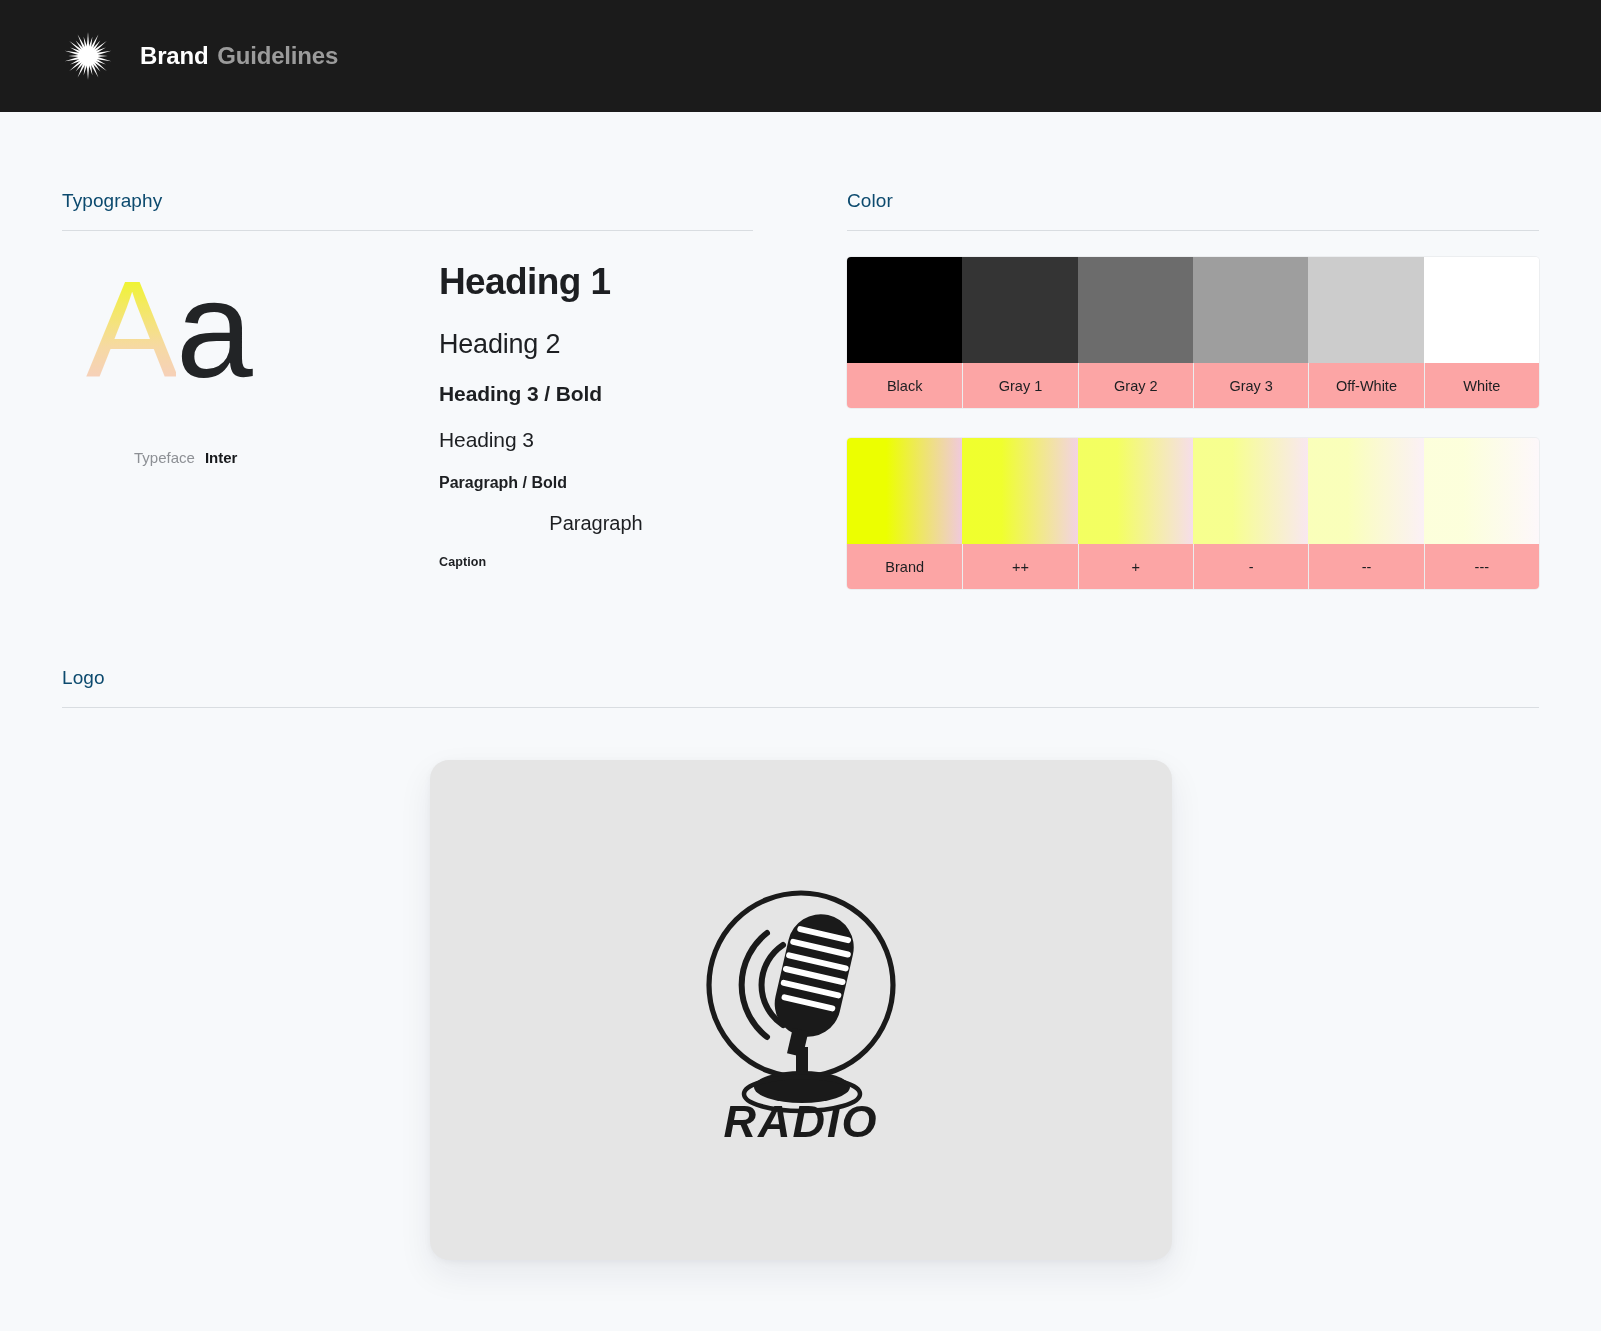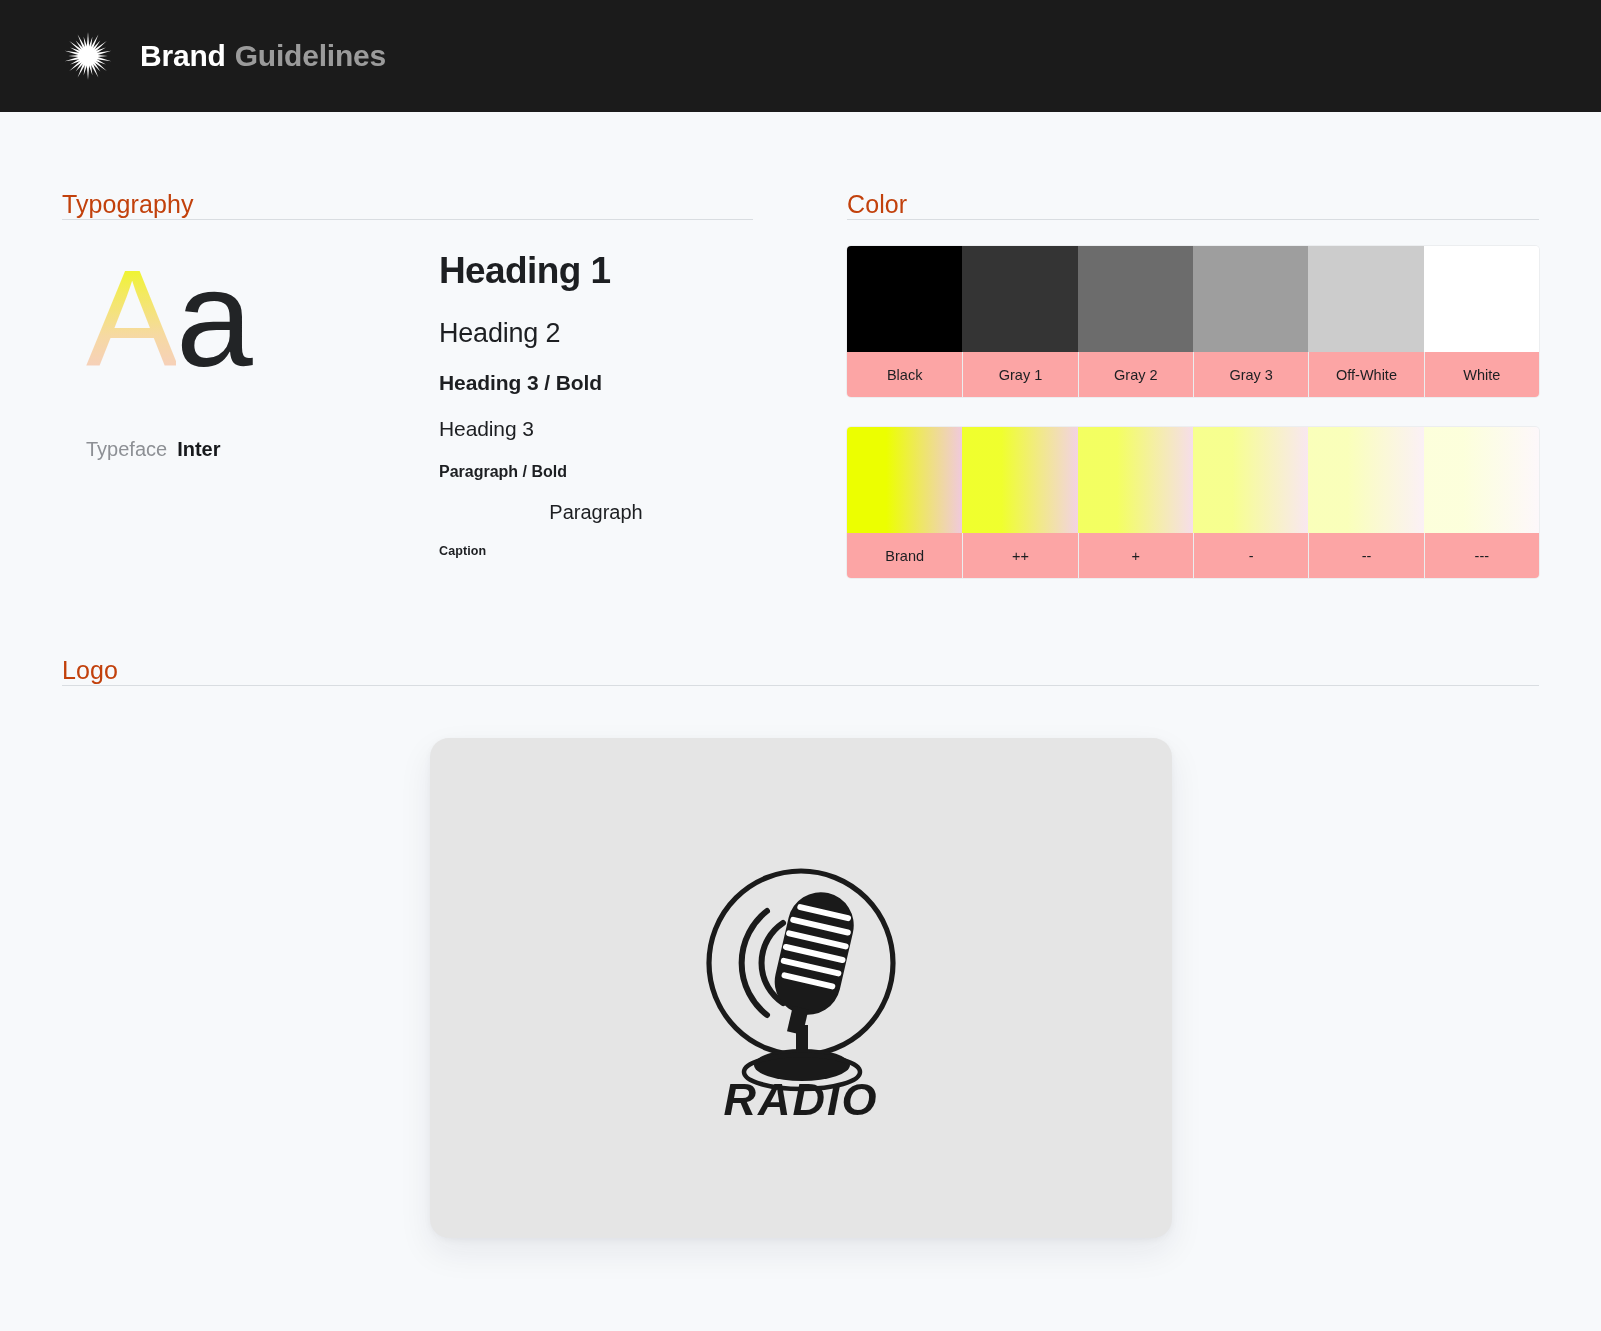--- a/index.html
+++ b/index.html
@@ -17,43 +17,44 @@
   .topbar {
     height: 112px;
     background: #1b1b1b;
     display: flex;
     align-items: center;
     padding-left: 62px;
     gap: 26px;
   }
   .burst-icon { width: 52px; height: 52px; display: block; flex: none; }
   .brand-title {
-    font-size: 30px;
+    font-size: 24px;
     font-weight: 700;
     letter-spacing: -0.2px;
     white-space: nowrap;
   }
   .brand-title .word-1 { color: #ffffff; }
   .brand-title .word-2 { color: #9b9b9b; margin-left: 9px; }
 
   
   .page { padding: 0 62px; }
 
   .cols {
     display: flex;
     gap: 62px;
     padding-top: 78px;
   }
   .col-left  { width: 691px; flex: none; }
   .col-right { width: 692px; flex: none; margin-left: 32px; }
 
   .section-head {
-    font-size: 25px;
-    color: #c2410c;
+    font-size: 19px;
+    color: #0c4a6e;
     font-weight: 400;
+    padding-bottom: 18px;
     border-bottom: 1px solid #d9dde1;
     letter-spacing: 0.1px;
   }
 
   
   .type-body { display: flex; padding-top: 26px; }
   .type-specimen { width: 377px; flex: none; padding-left: 24px; }
 
   .aa {
     font-size: 138px;
@@ -68,24 +69,25 @@
     background-image: linear-gradient(180deg, #eaff00 0%, #f3ea5e 32%, #f6d9a3 62%, #f6c9cb 100%);
     -webkit-background-clip: text;
     background-clip: text;
     color: transparent;
     -webkit-text-fill-color: transparent;
   }
   .aa .glyph-lower { color: #222426; }
 
   .typeface-line {
     margin-top: 42px;
-    font-size: 20px;
+    font-size: 15px;
     display: flex;
     gap: 10px;
     align-items: baseline;
+    margin-left: 48px;
   }
   .typeface-label { color: #8d9095; }
   .typeface-value { color: #17191c; font-weight: 700; }
 
   .type-scale { flex: 1; padding-top: 4px; }
   .scale-row { color: #1d1f22; white-space: nowrap; }
   .s-h1  { font-size: 37px; font-weight: 700; letter-spacing: -0.6px; margin-bottom: 26px; }
   .s-h2  { font-size: 27px; font-weight: 400; letter-spacing: -0.2px; margin-bottom: 22px; }
   .s-h3b { font-size: 21px; font-weight: 700; letter-spacing: -0.1px; margin-bottom: 22px; }
   .s-h3  { font-size: 21px; font-weight: 400; letter-spacing: -0.1px; margin-bottom: 22px; }

